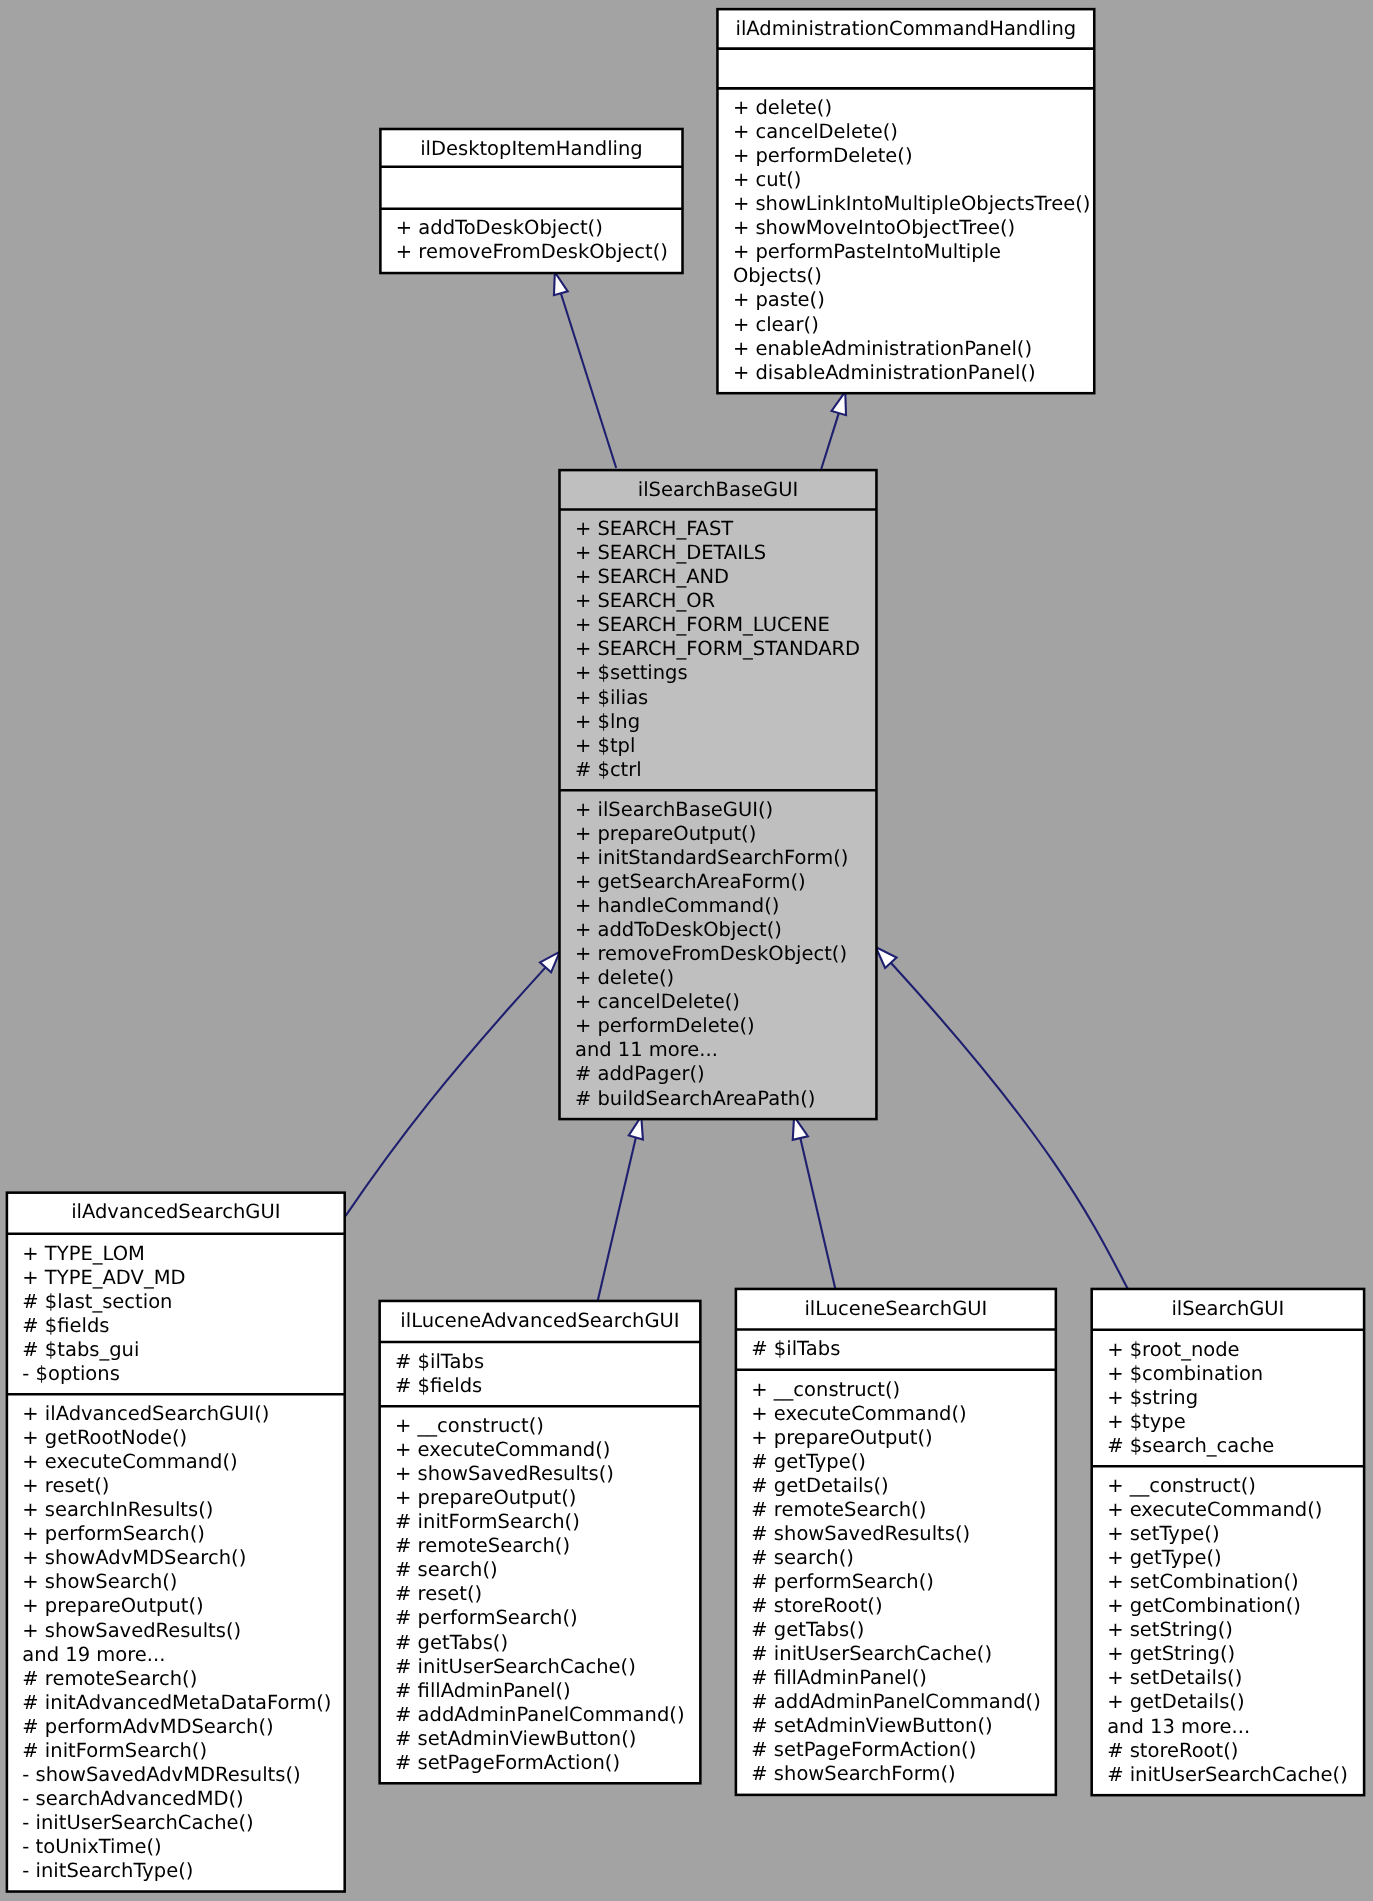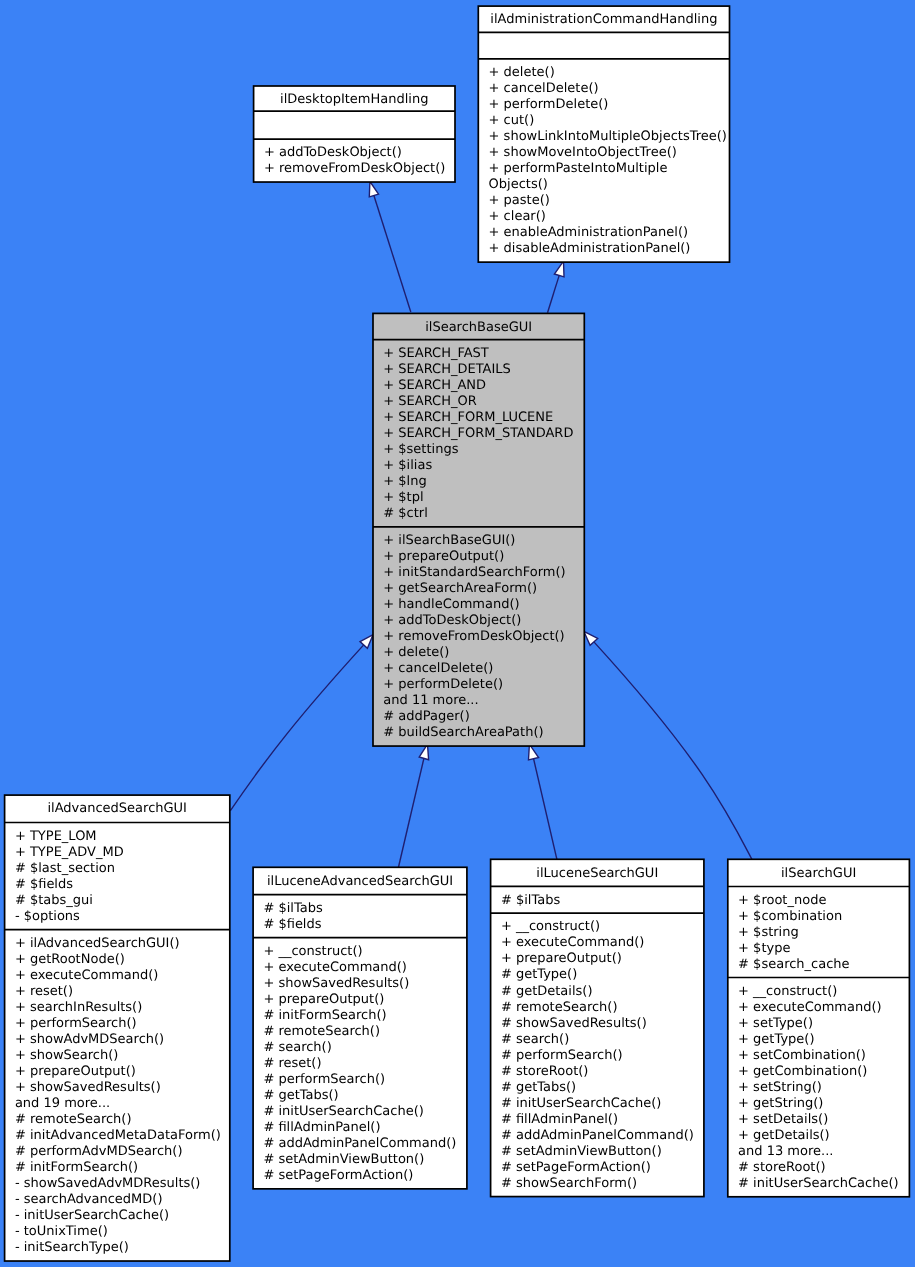--- a/index.html
+++ b/index.html
@@ -1,21 +1,21 @@
 <!DOCTYPE html>
 <html><head>
 <meta charset="utf-8">
 <title>ilSearchBaseGUI Inheritance Diagram</title>
 <style>
   html,body{margin:0;padding:0;background:#ffffff;}
   body{width:915px;height:1267px;overflow:hidden;font-family:"DejaVu Sans",sans-serif;
        text-rendering:geometricPrecision;
        -webkit-font-smoothing:antialiased;font-smooth:always;}
   svg text{-webkit-font-smoothing:antialiased;}
-  #diagram{position:relative;width:915px;height:1267px;background:#3b82f6;}
+  #diagram{position:relative;width:915px;height:1267px;background:#a3a3a3;}
   svg.uml{position:absolute;left:0;top:0;display:block;will-change:opacity;}
   .node-box{fill:#ffffff;stroke:#000000;stroke-width:1.7;}
   .node-box.hl{fill:#bfbfbf;}
   .divider{stroke:#000000;stroke-width:1.7;}
   .cls-title{font-size:13px;fill:#000000;text-anchor:middle;}
   .cls-row{font-size:13px;fill:#000000;}
   .edge{fill:none;stroke:#1f1f70;stroke-width:1.4;}
   .arrowhead{fill:#ffffff;stroke:#1f1f70;stroke-width:1.4;stroke-linejoin:miter;}
 </style>
 </head>

